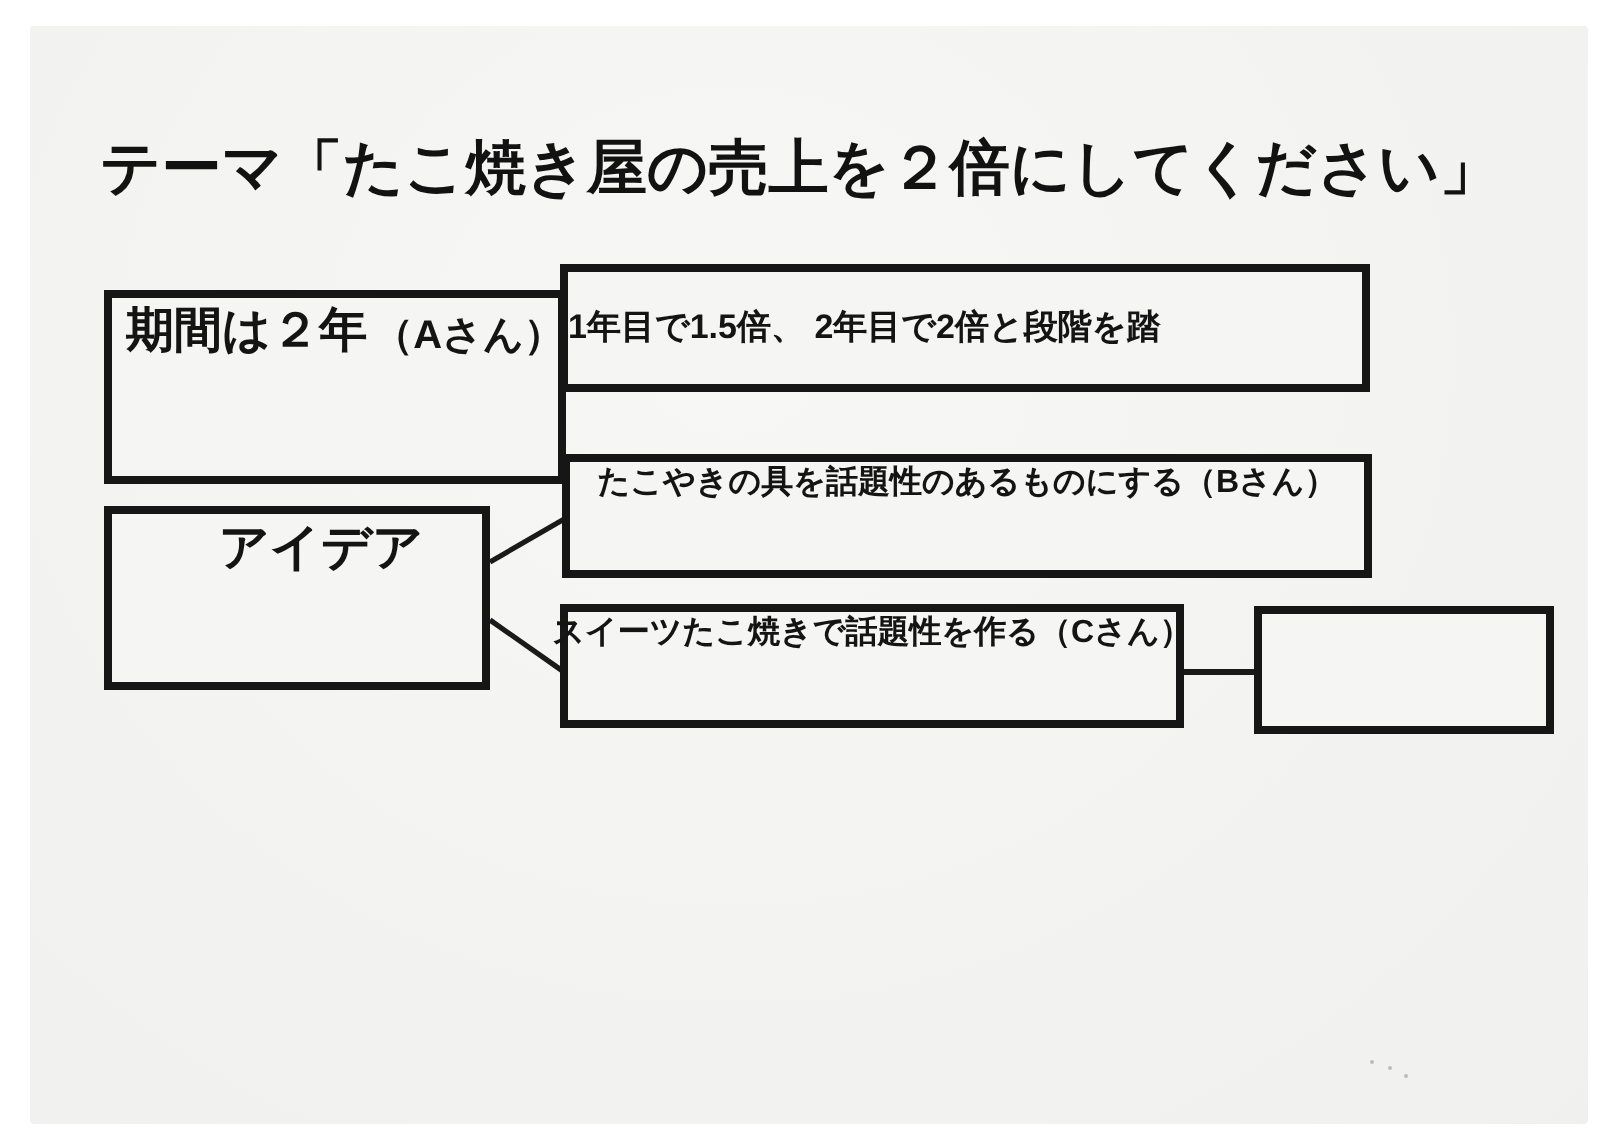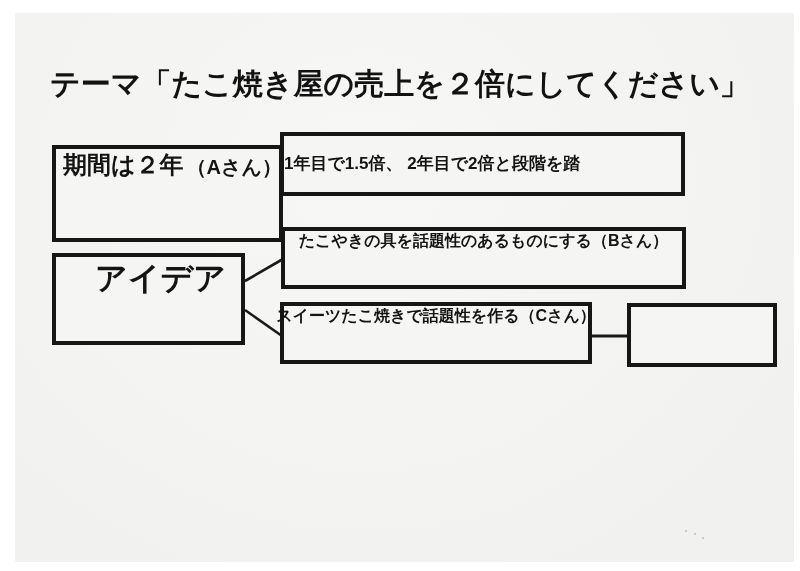--- a/index.html
+++ b/index.html
@@ -75,21 +75,21 @@
   .box-period .big-label { font-size: 24px; }
   .box-period .author-label { font-size: 20px; margin-left: 3px; padding-top: 5px; }
   .box-step {
     left: 280px; top: 132px; width: 405px; height: 64px;
     flex-direction: column;
     font-size: 17px;
     line-height: 26px;
   }
   .box-idea {
     left: 52px; top: 253px; width: 193px; height: 92px;
-    font-size: 32px;
+    font-size: 25px;
     padding-left: 24px;
   }
   .box-ingredient {
     left: 281px; top: 227px; width: 405px; height: 62px;
     font-size: 16px;
   }
   .box-sweets {
     left: 280px; top: 302px; width: 312px; height: 62px;
     font-size: 16px;
   }

